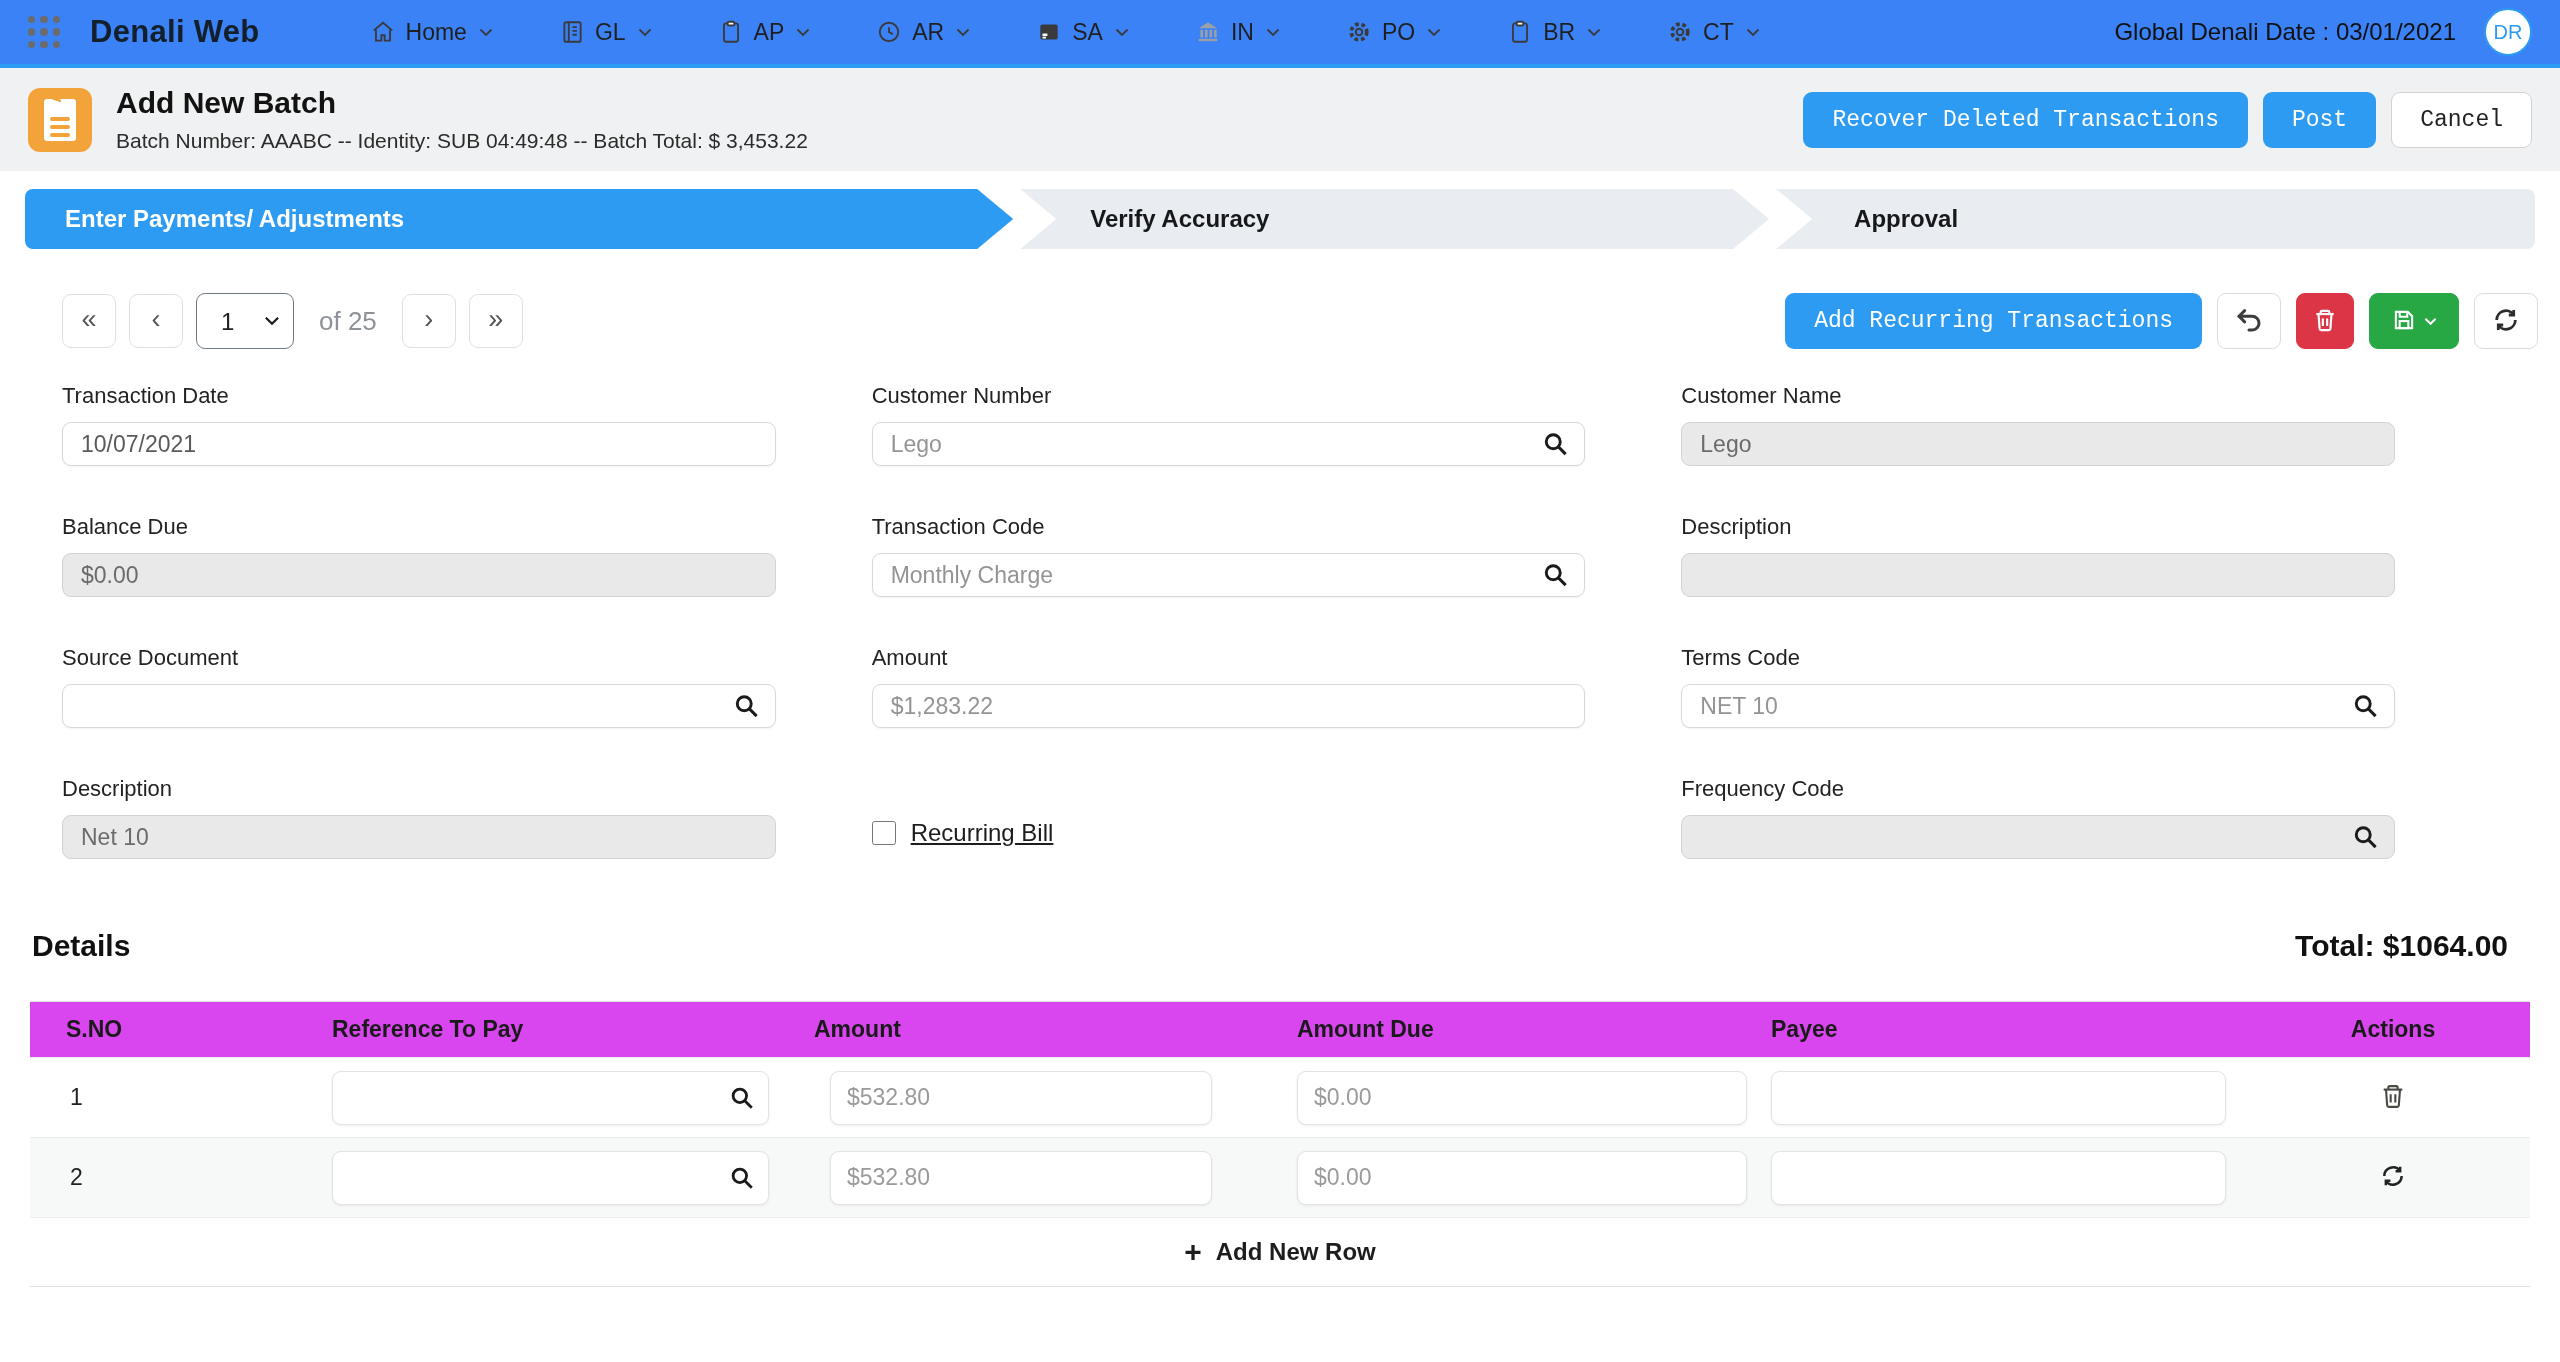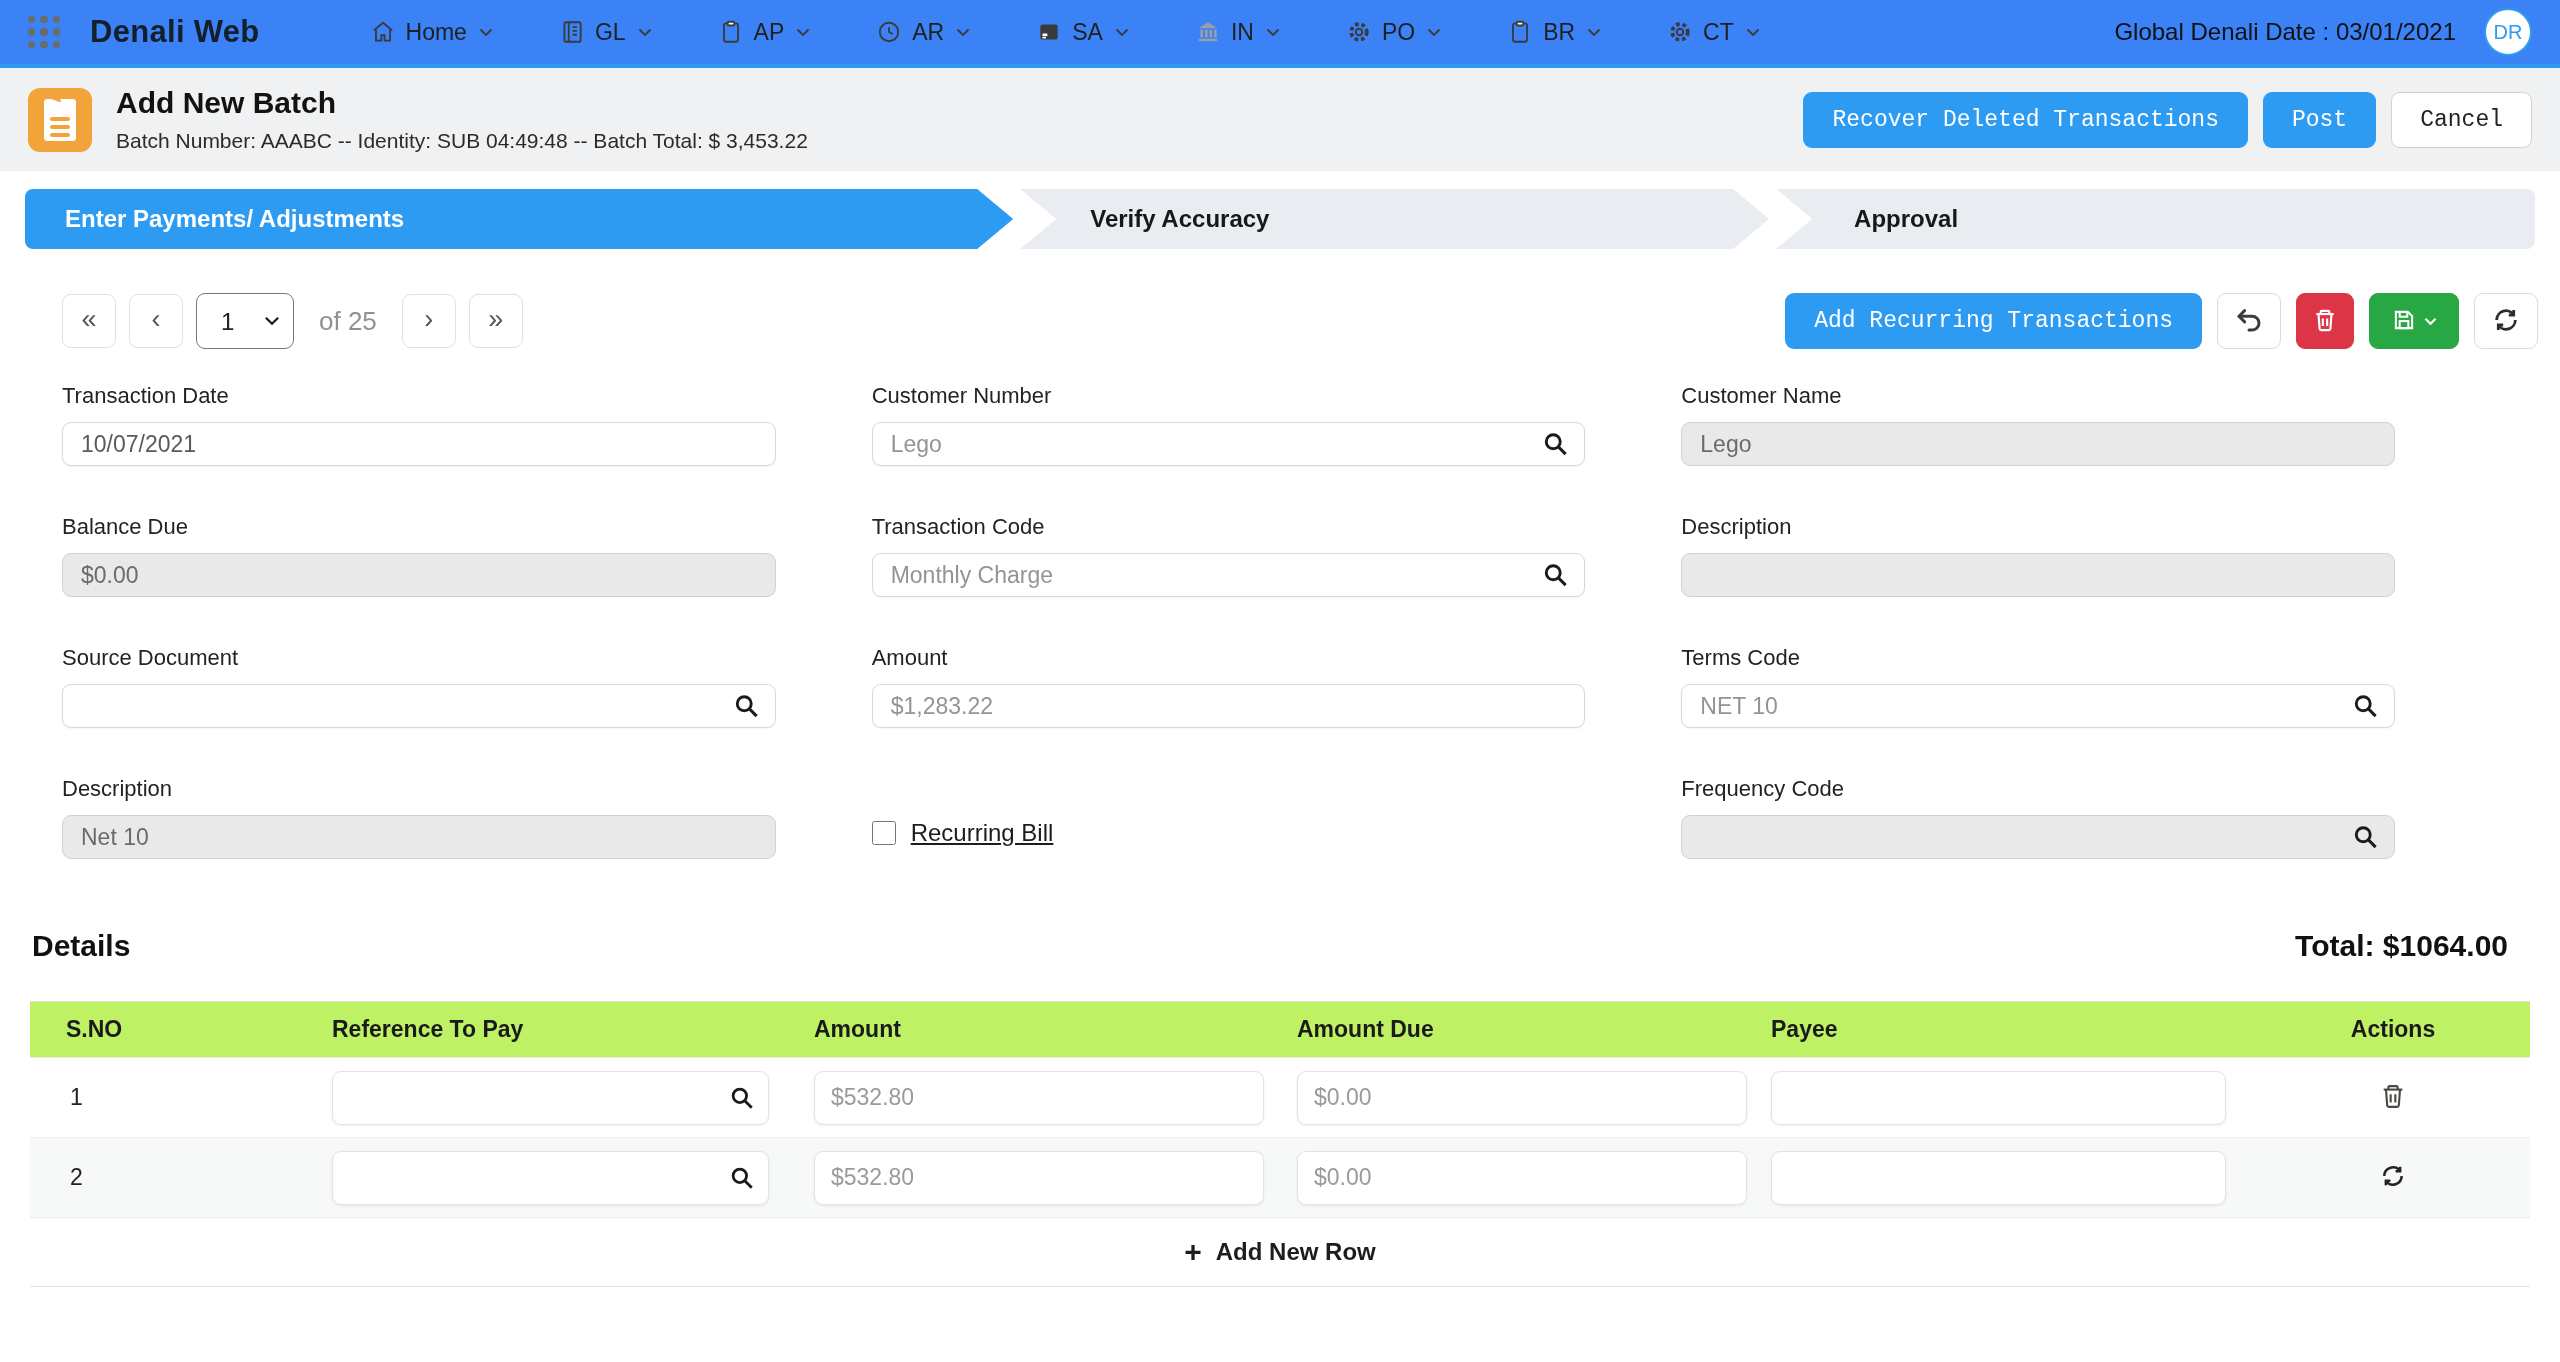--- a/index.html
+++ b/index.html
@@ -78,29 +78,29 @@
   .search-ic { position:absolute; right:16px; top:50%; transform:translateY(-50%); display:flex; cursor:pointer; }
   .checkbox-field { display:flex; align-items:center; gap:15px; align-self:end; height:52px; margin-bottom:48px; font-size:24px; color:#1d1d1d;text-decoration:underline; }
   .checkbox-field input { width:24px; height:24px; accent-color:#2e9bf3; cursor:pointer; margin:0; }
 
   
   .details-head { display:flex; align-items:baseline; margin:22px 52px 0 32px; }
   .details-title { font-size:30px; font-weight:700; color:#111; }
   .details-total { margin-left:auto; font-size:30px; font-weight:700; color:#111; }
   .dtable { margin:38px 30px 0; border-top:1px solid #e2e2e2; border-bottom:1px solid #e2e2e2; }
   .t-grid { display:grid; grid-template-columns:302px 482px 483px 474px 485px 1fr; align-items:center; }
-  .t-head { background:#bef264; height:56px; font-weight:700; font-size:23px; border-bottom:1px solid #ececec; color:#1a1a1a; }
+  .t-head { background:#d946ef; height:56px; font-weight:700; font-size:23px; border-bottom:1px solid #ececec; color:#1a1a1a; }
   .t-head .c-sno { padding-left:36px; }
   .t-row { height:80px; font-size:23px; border-bottom:1px solid #ececec; }
   .t-row.alt { background:#f7f8f8; }
   .t-row .c-sno { padding-left:40px; color:#222; }
   .cell-input { height:54px; border:1px solid #e3e3e3; border-radius:9px; background:#fff;
     box-shadow:0 1px 3px rgba(0,0,0,.07); font-size:23px; color:#9a9a9a; padding:0 16px; font-family:inherit; }
   .w-ref { width:437px; padding-right:52px; }
-  .w-amt { width:450px; } .w-due { width:450px; } .w-pay { width:455px; }
+  .w-amt { width:382px;margin-left:16px; } .w-due { width:450px; } .w-pay { width:455px; }
   .ref-wrap { position:relative; display:inline-flex; }
   .ref-wrap .search-ic { right:14px; }
   .c-actions-h { text-align:center; }
   .c-action { display:flex; justify-content:center; }
   .row-action { background:none; border:none; cursor:pointer; display:flex; padding:6px; }
   .add-row { height:68px; display:flex; align-items:center; justify-content:center; gap:14px;
     font-size:24px; font-weight:600; color:#1d1d1d; cursor:pointer; background:#fff; border:none; width:100%; font-family:inherit; }
   .add-plus { font-size:30px; font-weight:800; line-height:1; }
 </style>
 </head>

